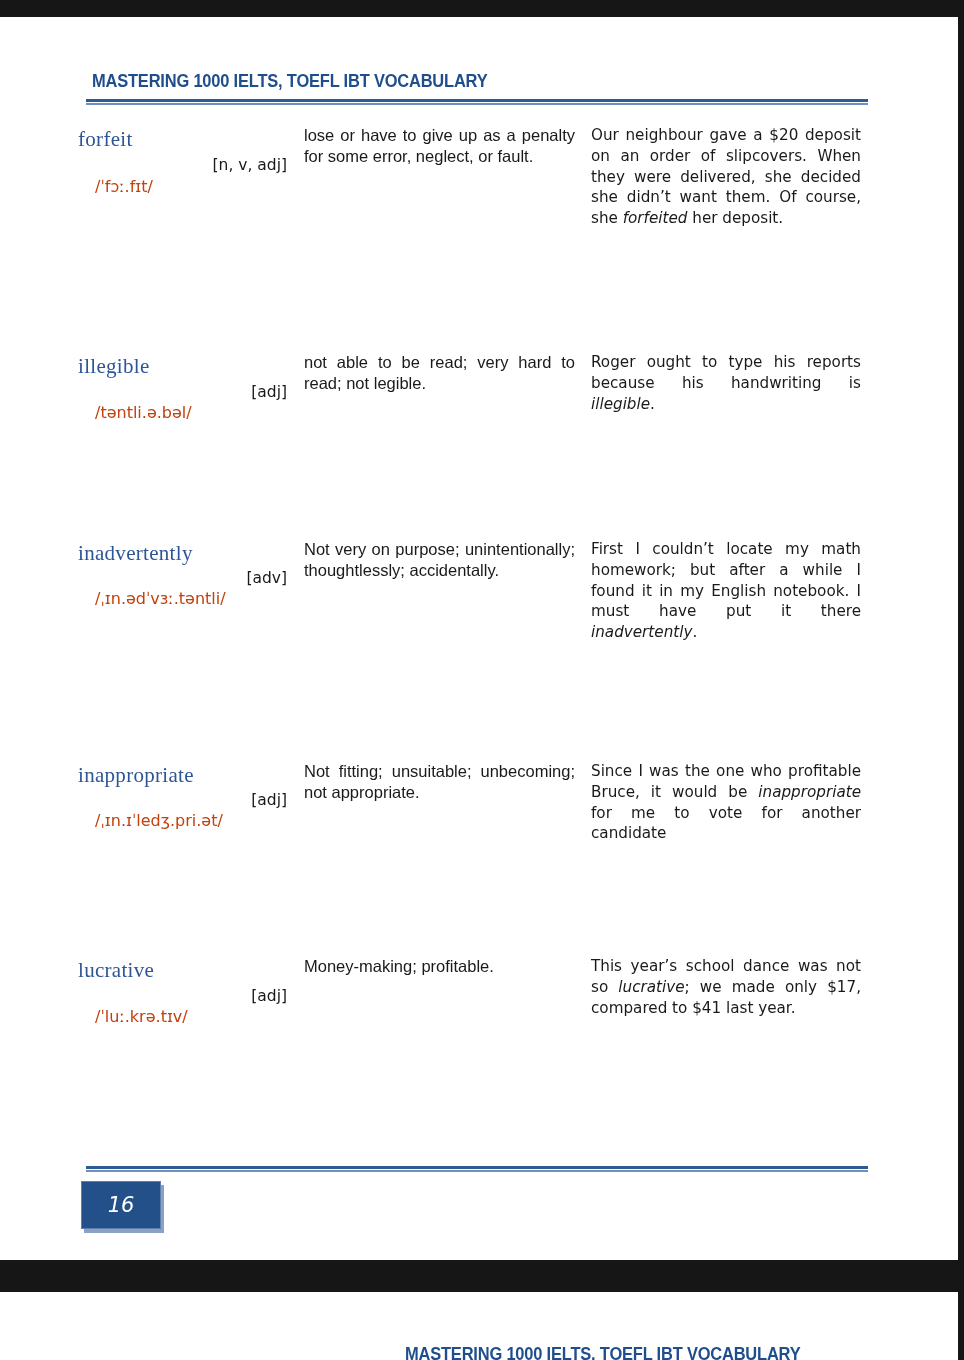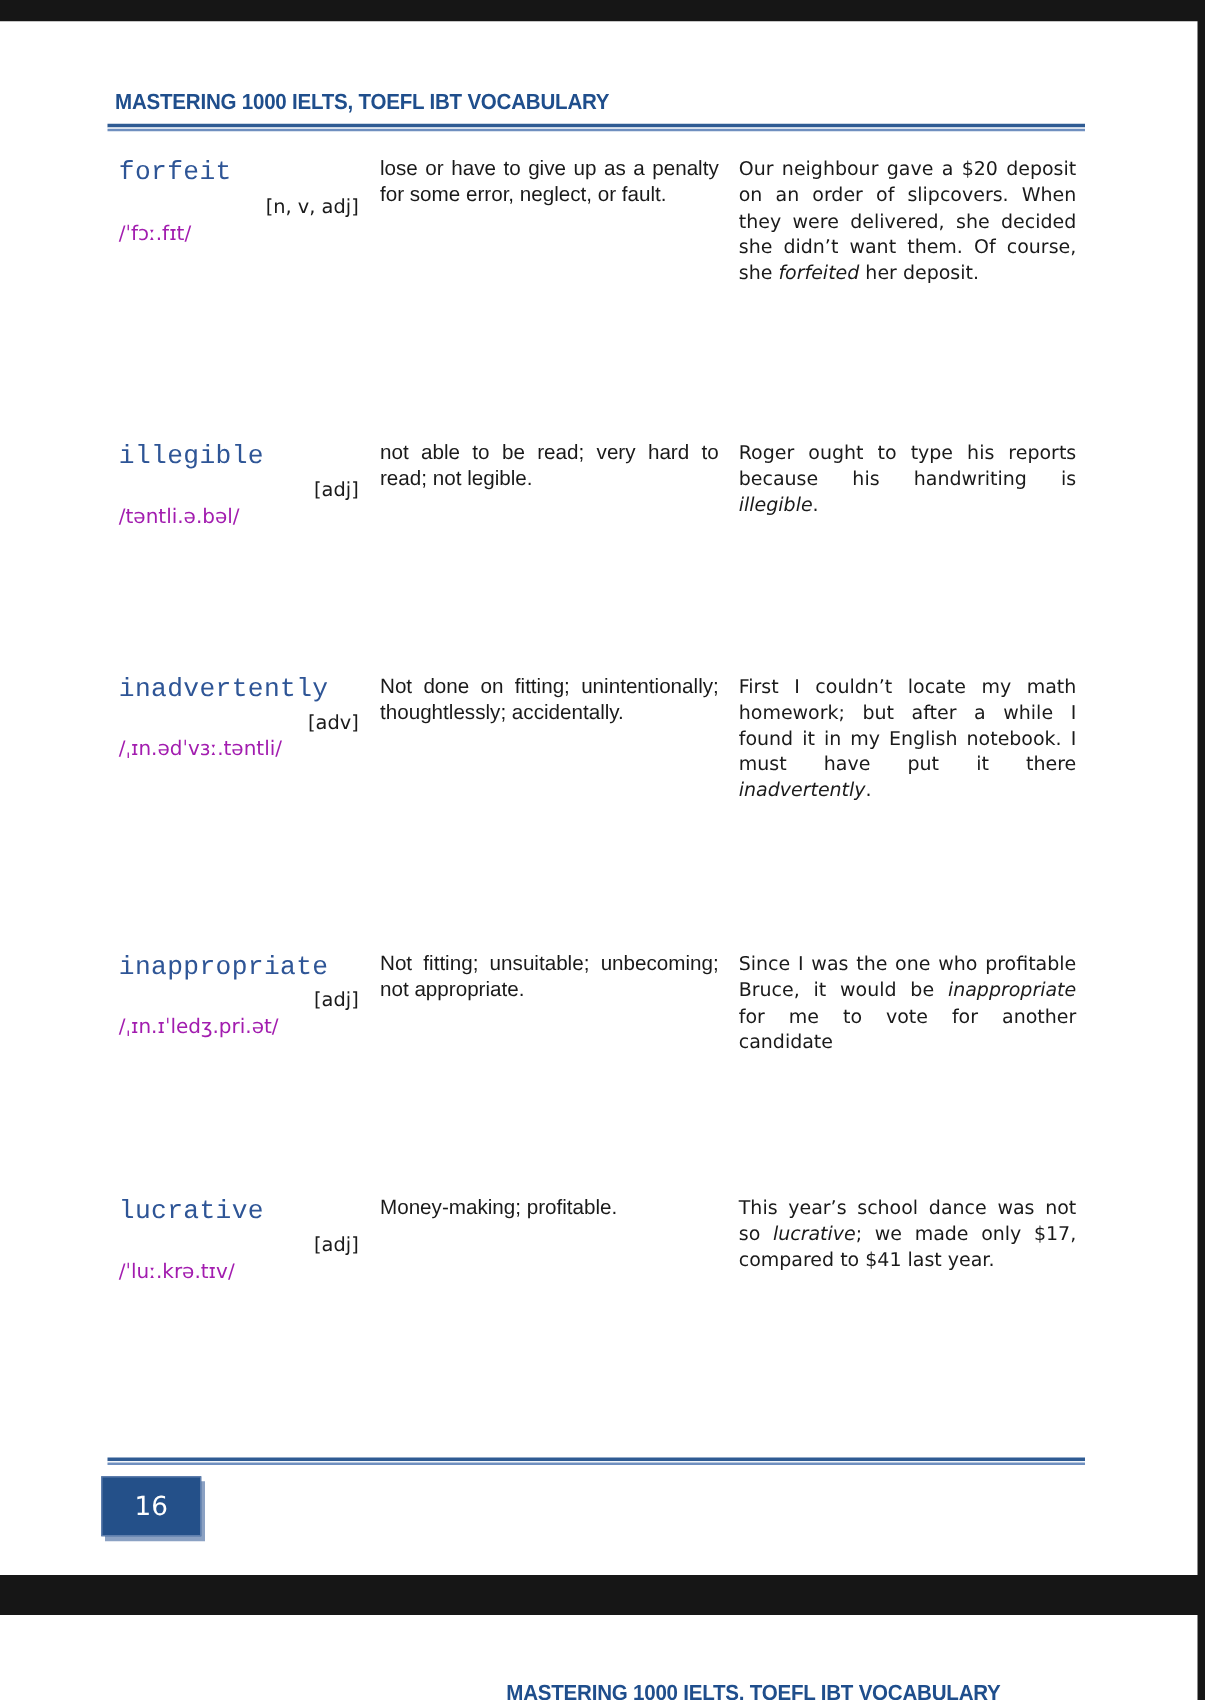--- a/index.html
+++ b/index.html
@@ -25,31 +25,31 @@
   .page2 .running-header { left: 405px; top: 52px; }
   .rule {
     position: absolute; left: 86px; width: 782px; height: 6px;
   }
   .rule .thick { height: 3px; background: #2f5b93; }
   .rule .gap { height: 1px; background: #fff; }
   .rule .thin { height: 2px; background: #6f8fbf; }
 
   .entry { position: absolute; left: 0; width: 958px; }
   .word {
-    position: absolute; left: 95px; top: 0;
-    font-family: Liberation Mono, monospace; font-size: 21px;
+    position: absolute; left: 78px; top: 0;
+    font-family: Liberation Serif, serif; font-size: 21px;
     color: #2e5596; letter-spacing: 0.3px;
   }
   .pos {
     position: absolute; right: 671px; 
     font-family: "DejaVu Sans", sans-serif; font-size: 15.5px; color: #1a1a1a;
   }
   .ipa {
     position: absolute; left: 95px;
-    font-family: "DejaVu Sans", sans-serif; font-size: 16px; color: #a21caf;
+    font-family: "DejaVu Sans", sans-serif; font-size: 16px; color: #c2410c;
   }
   .def, .ex {
     position: absolute; top: 0;
     font-family: "Liberation Sans", sans-serif; font-size: 16.5px;
     line-height: 20.8px; color: #1a1a1a; text-align: justify;
     text-align-last: left;
   }
   .def { left: 304px; width: 271px; }
   .ex { left: 591px; width: 270px; font-family: "DejaVu Sans", sans-serif; font-size: 15.2px; }
   .ex i { font-style: italic; }
@@ -65,21 +65,21 @@
   }
   .wm-red { color: #f7838b; }
   .wm-green { color: #7cbb8f; }
   .wm-blue { color: #8593d0; }
 
   .page-num {
     position: absolute; left: 81px; top: 1164px; width: 78px; height: 46px;
     background: #245089; color: #fff;
     font-family: "DejaVu Sans", sans-serif; font-size: 21px;
     display: flex; align-items: center; justify-content: center;
-    box-shadow: 3px 4px 0 #8ba1c3; border: 1px solid #5f7fae;
+    box-shadow: 3px 4px 0 #8ba1c3; border: 1px solid #5f7fae; font-style: italic;
   }
 </style>
 </head>
 <body>
 
 <div class="page">
   <div class="running-header">MASTERING 1000 IELTS, TOEFL IBT VOCABULARY</div>
   <div class="rule" style="top:82px">
     <div class="thick"></div>
       <div class="gap"></div>
@@ -99,21 +99,21 @@
     <div class="pos" style="top:29px">[adj]</div>
     <div class="ipa" style="top:49px">/təntli.ə.bəl/</div>
     <div class="def" style="top:-2px">not able to be read; very hard to read; not legible.</div>
     <div class="ex" style="top:-2px"><span>Roger ought to type his reports because his handwriting is </span><i>illegible</i><span>.</span></div>
   </div>
 
   <div class="entry" style="top:524px">
     <div class="word">inadvertently</div>
     <div class="pos" style="top:28px">[adv]</div>
     <div class="ipa" style="top:48px">/ˌɪn.ədˈvɜː.təntli/</div>
-    <div class="def" style="top:-2px">Not done on fitting; unintentionally; thoughtlessly; accidentally.</div>
+    <div class="def" style="top:-2px">Not very on purpose; unintentionally; thoughtlessly; accidentally.</div>
     <div class="ex" style="top:-2px"><span>First I couldn’t locate my math homework; but after a while I found it in my English notebook. I must have put it there </span><i>inadvertently</i><span>.</span></div>
   </div>
 
   <div class="entry" style="top:746px">
     <div class="word">inappropriate</div>
     <div class="pos" style="top:28px">[adj]</div>
     <div class="ipa" style="top:48px">/ˌɪn.ɪˈledʒ.pri.ət/</div>
     <div class="def" style="top:-2px">Not fitting; unsuitable; unbecoming; not appropriate.</div>
     <div class="ex" style="top:-2px"><span>Since I was the one who profitable Bruce, it would be </span><i>inappropriate</i><span> for me to vote for another candidate</span></div>
   </div>

